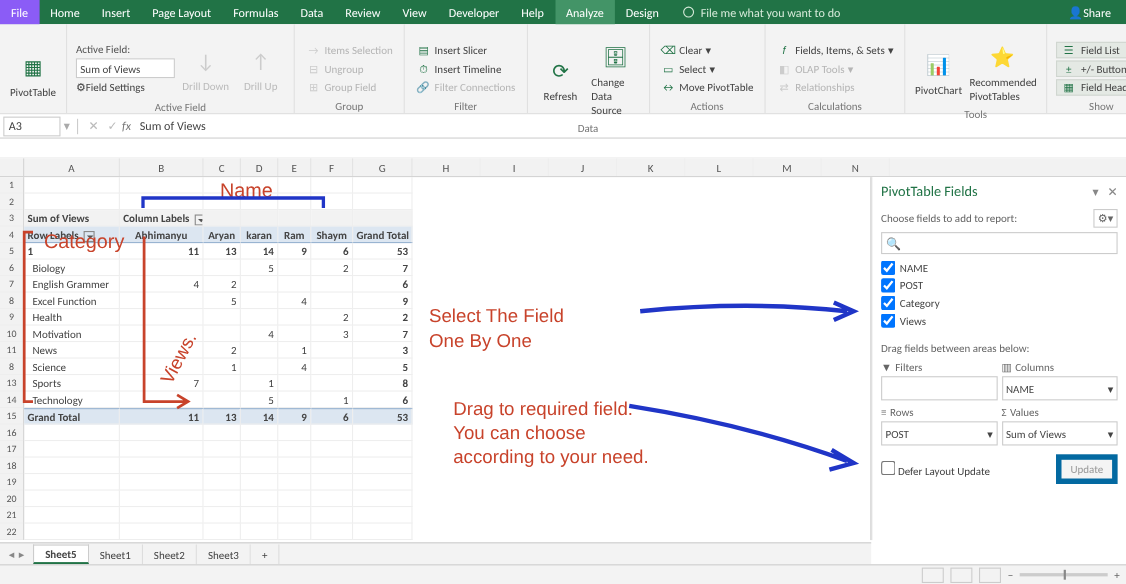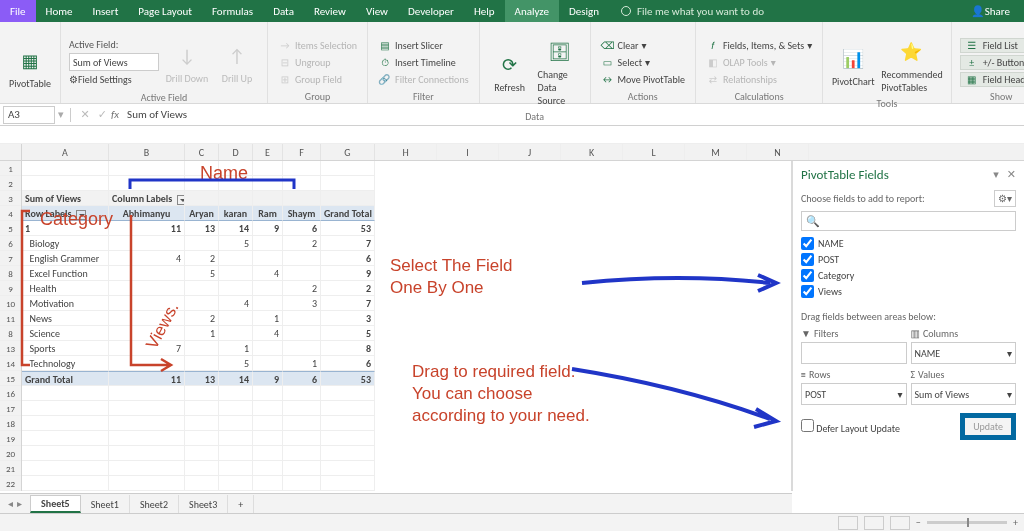--- a/index.html
+++ b/index.html
@@ -519,21 +519,21 @@
           <div class="cell cD"></div>
           <div class="cell cE"></div>
           <div class="cell cF"></div>
           <div class="cell cG"></div>
         </div>
       </div>
 
     <div class="annot redtxt" style="left:200px;top:2px">Name</div>
     <div class="annot redtxt" style="left:40px;top:48px">Category</div>
     <div class="annot redtxt sm" style="left:138px;top:155px;transform:rotate(-62deg)">Views.</div>
-    <div class="annot redtxt lg" style="left:390px;top:94px;white-space:pre">Select The Field
+    <div class="annot redtxt lg" style="left:390px;top:116px;white-space:pre">Select The Field
 One By One</div>
     <div class="annot redtxt lg" style="left:412px;top:200px;width:180px">Drag to required field. You can choose according to your need.</div>
 
     <svg class="arrow" style="left:128px;top:16px" width="170" height="14">
         <path d="M2 12 L2 3 L166 3 L166 12" stroke="#2035c7" stroke-width="3" fill="none"></path>
       </svg>
     <svg class="arrow" style="left:18px;top:48px" width="16" height="160">
         <path d="M12 2 L4 2 L4 156 L12 156" stroke="#c8432b" stroke-width="2.5" fill="none"></path>
       </svg>
     <svg class="arrow" style="left:125px;top:52px" width="50" height="160">

